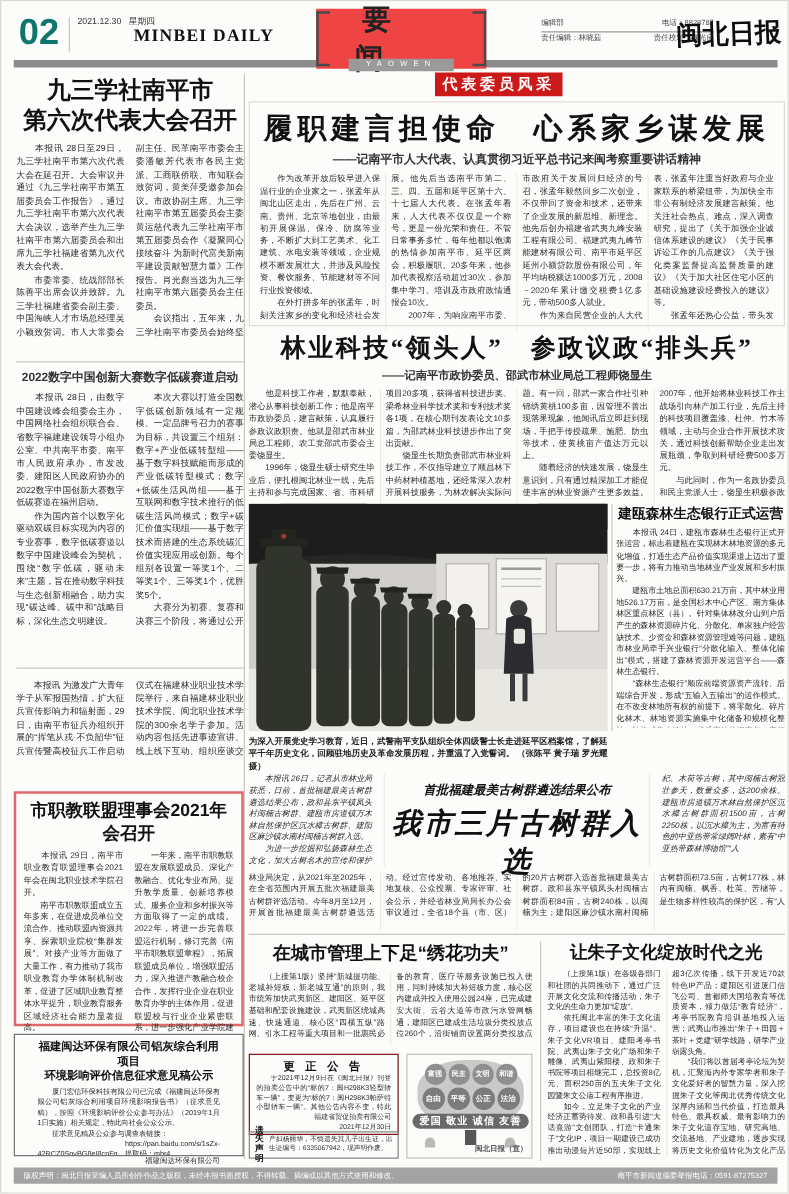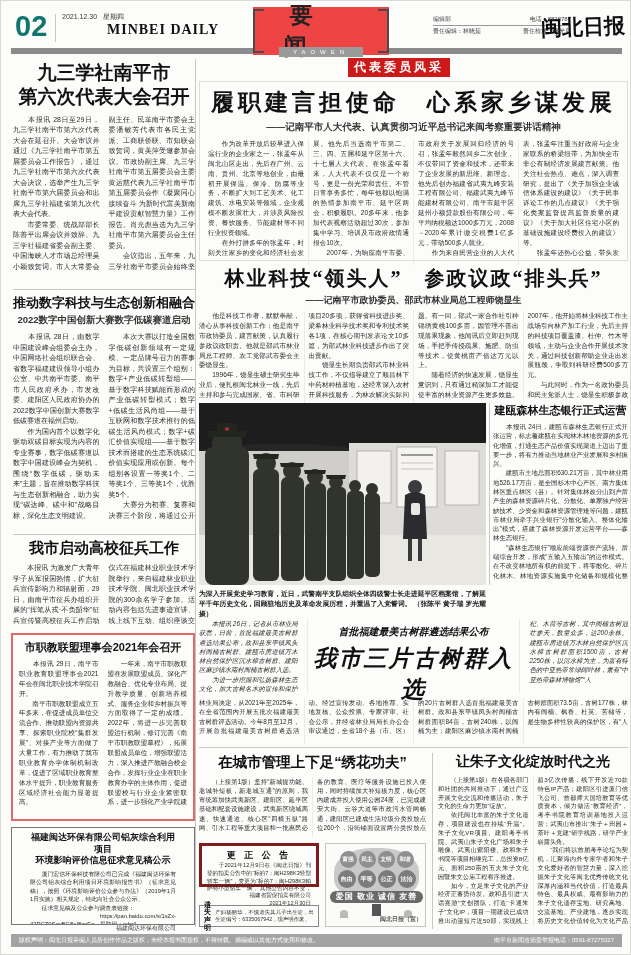--- a/index.html
+++ b/index.html
@@ -71,38 +71,36 @@
       <div>九三学社南平市</div>
       <div>第六次代表大会召开</div>
     </div>
     <div class="bt c2" style="margin-top:6px;height:165px;">　　本报讯 28日至29日，九三学社南平市第六次代表大会在延召开。大会审议并通过《九三学社南平市第五届委员会工作报告》，通过九三学社南平市第六次代表大会决议，选举产生九三学社南平市第六届委员会和出席九三学社福建省第九次代表大会代表。
 　　市委常委、统战部部长陈善平出席会议并致辞。九三学社福建省委会副主委、中国海峡人才市场总经理吴小颖致贺词。市人大常委会副主任、民革南平市委会主委潘敏芳代表市各民主党派、工商联侨联、市知联会致贺词，黄美萍受邀参加会议。市政协副主席、九三学社南平市第五届委员会主委黄运慈代表九三学社南平市第五届委员会作《凝聚同心 接续奋斗 为新时代富美新南平建设贡献智慧力量》工作报告。肖光彪当选为九三学社南平市第六届委员会主任委员。
 　　会议指出，五年来，九三学社南平市委员会始终坚持中国共产党的领导，秉承爱国、民主、科学的优良传统，自觉与中共南平市委同心同向同行，各项工作取得了显著成效。希望九三学社新一届领导班子深入学习贯彻中共十九届六中全会精神，认真贯彻习近平总书记来闽考察重要讲话精神，继承和发扬爱国、民主、科学精神，持续巩固多党合作的政治思想基础，积极履职尽责，把工作重点聚焦到中共中央和省委、市委的决策部署上来，深入调查研究，积极建言献策，凝聚思想共识，引领社员在“大抓项目、大抓基层”活动中实干拼创、建功立业，为加快全国绿色发展示范区建设贡献智慧和力量。　（蒋雪娇）</div>
   </div>
   <div class="abs hline" style="left:12px;top:288px;width:182px;"></div>
 
   <div class="abs" style="left:12px;top:293px;width:182px;">
-    <div class="hl center" style="font-size:13px;">推动数字科技与生态创新相融合</div>
     <div class="hl center" style="font-size:9.5px;margin-top:2px;color:#333;">2022数字中国创新大赛数字低碳赛道启动</div>
     <div class="bt c2" style="margin-top:5px;height:198px;">　　本报讯 28日，由数字中国建设峰会组委会主办，中国网络社会组织联合会、省数字福建建设领导小组办公室、中共南平市委、南平市人民政府承办，市发改委、建阳区人民政府协办的2022数字中国创新大赛数字低碳赛道在福州启动。
 　　作为国内首个以数字化驱动双碳目标实现为内容的专业赛事，数字低碳赛道以数字中国建设峰会为契机，围绕“数字低碳，驱动未来”主题，旨在推动数字科技与生态创新相融合，助力实现“碳达峰、碳中和”战略目标，深化生态文明建设。
 　　本次大赛以打造全国数字低碳创新领域有一定规模、一定品牌号召力的赛事为目标，共设置三个组别：数字+产业低碳转型组——基于数字科技赋能而形成的产业低碳转型模式；数字+低碳生活风尚组——基于互联网和数字技术推行的低碳生活风尚模式；数字+碳汇价值实现组——基于数字技术而搭建的生态系统碳汇价值实现应用或创新。每个组别各设置一等奖1个、二等奖1个、三等奖1个，优胜奖5个。
 　　大赛分为初赛、复赛和决赛三个阶段，将通过公开征集、组织申报等渠道，面向全国征集基于数字科技赋能低碳创新解决方案的参赛作品，并邀请行业专家，以创新性、应用成效、推广价值等作为主要评选标准，遴选一批有助于推进“碳达峰、碳中和”目标的数字低碳优秀成果。参赛项目还将有机会获得项目融资支持、创业辅导帮扶、项目落地扶持、参赛项目宣传等相关政策支持。
 　　大赛将于2022年1月上旬至3月上旬进行各赛道初赛、复赛，3月中旬至4月上旬举行各赛道决赛，4月中旬举办总决赛、赛事颁奖、颁奖仪式等活动。　（胡晏维 林奥）</div>
   </div>
   <div class="abs hline" style="left:12px;top:533px;width:182px;"></div>
 
   <div class="abs" style="left:12px;top:538px;width:182px;">
-    <div class="hl center" style="font-size:15px;">我市启动高校征兵工作</div>
     <div class="bt c2" style="margin-top:5px;height:64px;">　　本报讯 为激发广大青年学子从军报国热情，扩大征兵宣传影响力和辐射面，29日，由南平市征兵办组织开展的“挥笔从戎·不负韶华”征兵宣传暨高校征兵工作启动仪式在福建林业职业技术学院举行，来自福建林业职业技术学院、闽北职业技术学院的300余名学子参加。活动内容包括先进事迹宣讲、线上线下互动、组织座谈交流等。
 　　近年来，南平市委、市政府和南平军分区始终把征集高素质兵员作为一项严肃的政治任务，相继出台《关于进一步落实大学毕业生入伍安置优惠政策的通知》《关于鼓励大学毕业生和退役军人应征入伍若干措施》等一系列政策规定，为推动南平市征兵工作高质量发展、源源不断为部队输送优质兵员提供了有力保障。　（罗光耀 明星文）</div>
   </div>
 
   <div class="abs" style="left:10px;top:632px;width:184px;height:188px;border:2px solid #e06a6a;padding:5px 6px;">
-    <div class="hl center" style="font-size:11px;">市职教联盟理事会2021年会召开</div>
+    <div class="hl center" style="font-size:14px;">市职教联盟理事会2021年会召开</div>
     <div class="bt c2" style="margin-top:4px;height:150px;font-size:6.6px;">　　本报讯 29日，南平市职业教育联盟理事会2021年会在闽北职业技术学院召开。
 　　南平市职教联盟成立五年多来，在促进成员单位交流合作、推动联盟内资源共享、探索职业院校“集群发展”、对接产业等方面做了大量工作，有力推动了我市职业教育办学体制机制改革，促进了区域职业教育整体水平提升，职业教育服务区域经济社会能力显著提高。
 　　一年来，南平市职教联盟在发展联盟成员、深化产教融合、优化专业布局、提升教学质量、创新培养模式、服务企业和乡村振兴等方面取得了一定的成绩。2022年，将进一步完善联盟运行机制，修订完善《南平市职教联盟章程》，拓展联盟成员单位，增强联盟活力，深入推进产教融合校企合作，发挥行业企业在职业教育办学的主体作用，促进联盟校与行业企业紧密联系，进一步强化产业学院建设；组织开展联盟内外、省内外的交流学习，加强与省外职教发达地区的合作与交流；整合联盟成员单位教育资源，面向企业和农村积极开展职业培训和技术研究，为闽北经济社会发展提供技术技能型人才支撑；加强闽北职业教育的支持保障，扩大职教联盟的影响力。
 　　会上，各联盟单位围绕2022年职业教育发展工作及联合五年专业人才培养方案与教学管理进行了分组讨论。　（黄靓 黄路婷）</div>
   </div>
 
   <div class="abs" style="left:10px;top:826px;width:184px;height:98px;border:1px solid #777;padding:4px 18px;">
     <div class="hl center" style="font-size:9px;line-height:1.3;">
       <div>福建闽达环保有限公司铝灰综合利用项目</div>
       <div>环境影响评价信息征求意见稿公示</div>
@@ -216,21 +214,21 @@
 
   <div class="abs hline" style="left:198px;top:746px;width:429px;"></div>
   <div class="abs vline" style="left:431px;top:752px;height:176px;"></div>
 
   <div class="abs" style="left:198px;top:752px;width:227px;">
     <div class="hl center" style="font-size:14.5px;">在城市管理上下足“绣花功夫”</div>
     <div class="bt c2" style="margin-top:5px;height:60px;font-size:6.3px;line-height:1.45;column-rule:1px solid #ecebe8;">　　（上接第1版）坚持“新城提功能、老城补短板，新老城互通”的原则，我市统筹加快武夷新区、建阳区、延平区基础和配套设施建设，武夷新区绕城高速、快速通道、核心区“四横五纵”路网、引水工程等重大项目和一批惠民必备的教育、医疗等服务设施已投入使用，同时持续加大补短板力度，核心区内建成并投入使用公园24座，已完成建安大街、云谷大道等市政污水管网畅通，建阳区已建成生活垃圾分类投放点位260个，沿街铺面设置两分类投放点1423个……
 　　人大代表发挥着桥梁纽带作用，一头连着党和政府，一头连着千家万户。他们提出高质量的议案建议，是接地气、察民情、聚民智、惠民生的生动体现。　⊙林梦</div>
   </div>
 
-  <div class="abs" style="left:198px;top:842px;width:120px;height:44px;border:3px solid #7f1d1d;padding:3px 5px;">
+  <div class="abs" style="left:198px;top:842px;width:120px;height:65px;border:1px solid #7f1d1d;padding:3px 5px;">
     <div class="hl center" style="font-size:9px;letter-spacing:3px;">更 正 公 告</div>
     <div class="bt" style="font-size:5.6px;line-height:1.4;height:30px;">　　于2021年12月9日在《闽北日报》刊登的拍卖公告中的“标的7：闽H298K3轻型轿车一辆”，变更为“标的7：闽H298K3帕萨特小型轿车一辆”。其他公告内容不变，特此公告。</div>
     <div class="sigline" style="font-size:5.6px;">福建省贸促拍卖有限公司</div>
     <div class="sigline" style="font-size:5.6px;">2021年12月30日</div>
   </div>
 
   <div class="abs" style="left:198px;top:904px;width:120px;height:22px;border:1px solid #888;display:flex;align-items:center;gap:4px;padding:2px 4px;">
     <div class="hl" style="font-size:7px;line-height:1.1;white-space:pre-line;">遗失
 声明</div>
     <div style="font-size:5.4px;line-height:1.35;text-align:justify;color:#333;">产妇杨丽华，不慎遗失其儿子出生证，出生证编号：6335067942，现声明作废。</div>

